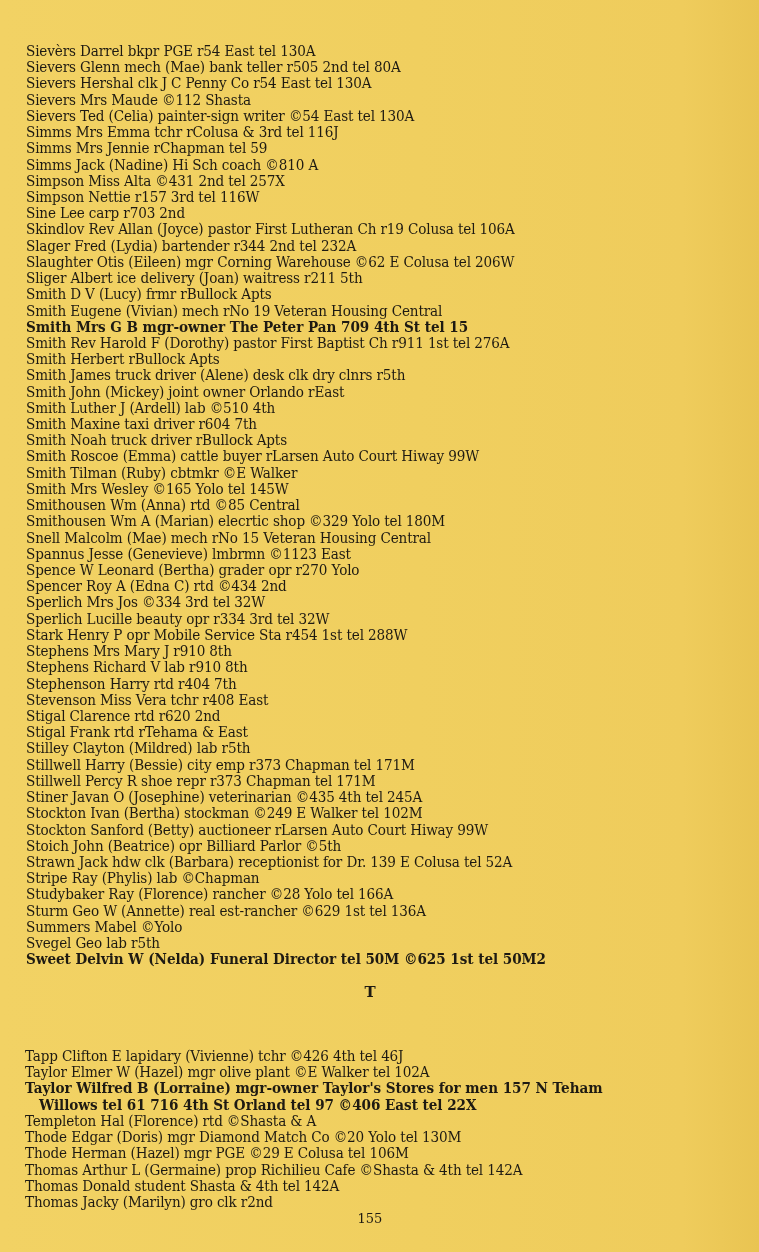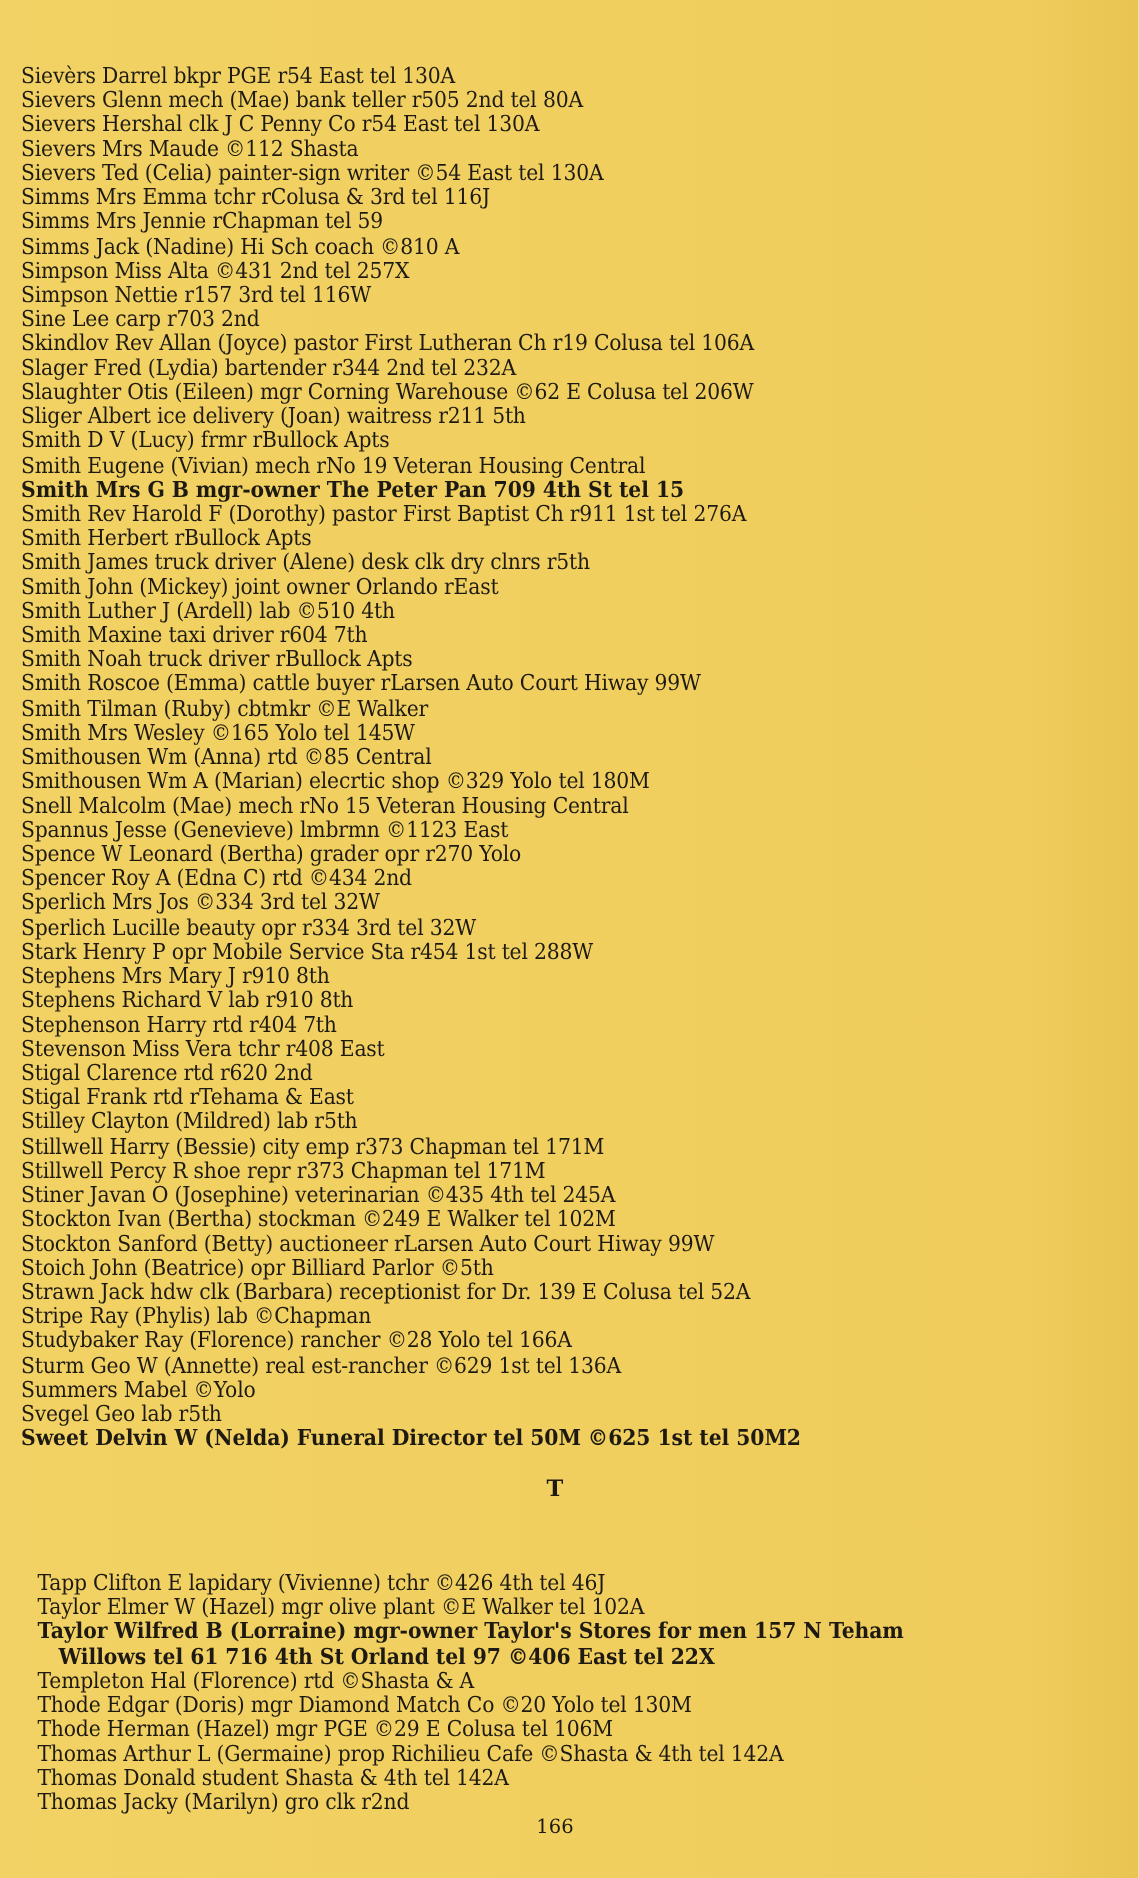--- a/index.html
+++ b/index.html
@@ -5,21 +5,21 @@
   html, body { margin: 0; padding: 0; }
   body {
     width: 759px; height: 1252px; overflow: hidden;
     background: #f0cf5e;
     background: linear-gradient(90deg, #f2d264 0%, #f0cf5f 55%, #efcc5c 90%, #e9c452 100%);
     font-family: "DejaVu Serif", "Liberation Serif", serif;
     color: #1e1a12;
     position: relative;
   }
   .page { position: absolute; left: 0; top: 0; width: 759px; height: 1252px; }
-  .listing { position: absolute; left: 14px; top: 43px; width: 725px; }
+  .listing { position: absolute; left: 26px; top: 43px; width: 725px; }
   .entry {
     font-size: 14.6px; line-height: 16.22px; height: 16.22px;
     white-space: nowrap; letter-spacing: -0.15px;
     transform: scaleX(0.93); transform-origin: left center;
   }
   .entry.bold { font-weight: bold; letter-spacing: -0.05px; }
   .entry.cont { padding-left: 15px; }
   .section-letter {
     position: absolute; left: 0; width: 740px; top: 983px;
     text-align: center; font-weight: bold; font-size: 15px;
@@ -99,14 +99,14 @@
       <div class="entry">Taylor Elmer W (Hazel) mgr olive plant ©E Walker tel 102A</div>
       <div class="entry bold">Taylor Wilfred B (Lorraine) mgr-owner Taylor's Stores for men 157 N Teham</div>
       <div class="entry bold cont">Willows tel 61 716 4th St Orland tel 97 ©406 East tel 22X</div>
       <div class="entry">Templeton Hal (Florence) rtd ©Shasta &amp; A</div>
       <div class="entry">Thode Edgar (Doris) mgr Diamond Match Co ©20 Yolo tel 130M</div>
       <div class="entry">Thode Herman (Hazel) mgr PGE ©29 E Colusa tel 106M</div>
       <div class="entry">Thomas Arthur L (Germaine) prop Richilieu Cafe ©Shasta &amp; 4th tel 142A</div>
       <div class="entry">Thomas Donald student Shasta &amp; 4th tel 142A</div>
       <div class="entry">Thomas Jacky (Marilyn) gro clk r2nd</div>
     </div>
-  <div class="page-number">166</div>
+  <div class="page-number">155</div>
 </div>
 
 </body></html>

